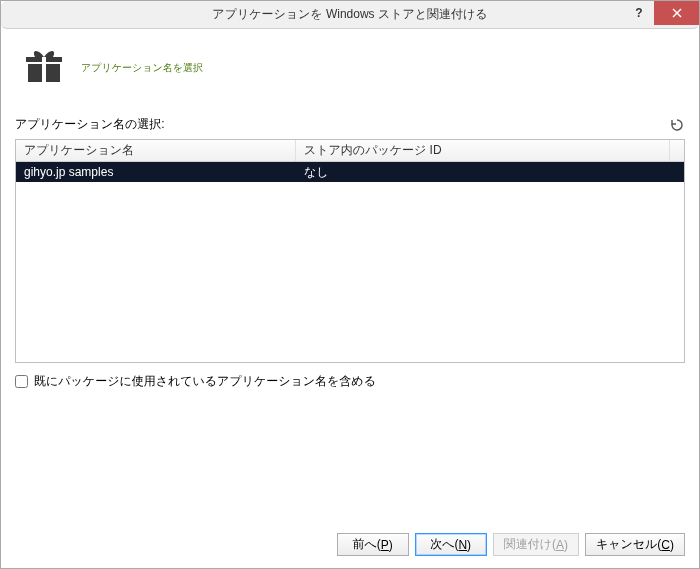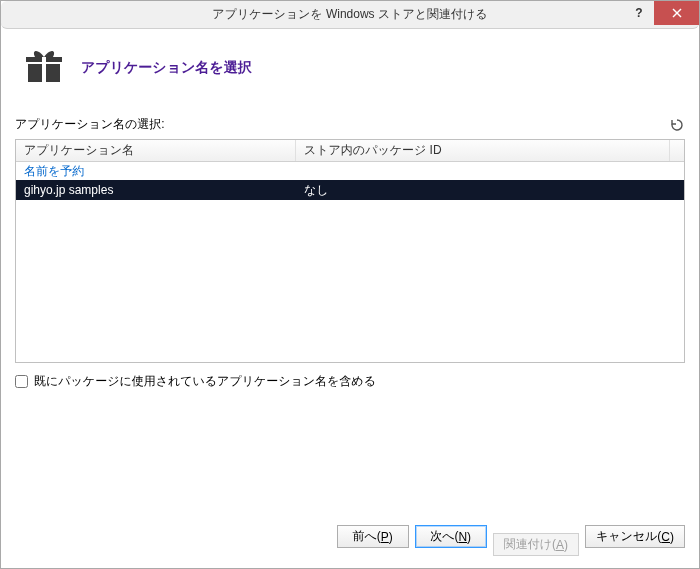--- a/index.html
+++ b/index.html
@@ -49,23 +49,23 @@
   .titlebar .close-btn svg { display:block; }
 
   
   .header {
     display: flex;
     align-items: center;
     padding: 18px 24px 28px 24px;
     gap: 18px;
   }
   .header .heading {
-    font-size: 14px;
-    font-weight: bold;
-    color: #4c1d95;
+    font-size: 10px;
+    font-weight: normal;
+    color: #4d7c0f;
   }
 
   
   .body {
     padding: 0 14px;
   }
   .label-row {
     display:flex; align-items:center; justify-content:space-between;
     margin-bottom: 6px;
   }
@@ -143,21 +143,20 @@
     display:flex; align-items:center; justify-content:center;
   }
   .btn.default {
     border: 1px solid #3399ff;
     box-shadow: inset 0 0 0 1px rgba(51,153,255,0.35);
   }
   .btn:disabled {
     color:#a0a0a0;
     background:#f4f4f4;
     border-color:#d0d0d0;
-    margin-top:8px;
   }
   .underline-key { text-decoration: underline; }
 </style>
 </head>
 <body>
 
 <div class="titlebar">
   <div class="title">アプリケーションを Windows ストアと関連付ける</div>
   <div class="controls">
     <div class="help-btn">?</div>
@@ -195,23 +194,20 @@
     </span>
   </div>
 
   <div class="listbox">
     <div class="listhead">
       <div class="col-a">アプリケーション名</div>
       <div class="col-b">ストア内のパッケージ ID</div>
       <div class="col-end"></div>
     </div>
     <div class="listrows">
-      <div class="link-row">
-        <a>名前を予約</a>
-      </div>
       <div class="data-row selected">
         <div class="cell-a">gihyo.jp samples</div>
         <div class="cell-b">なし</div>
       </div>
     </div>
   </div>
 
   <div class="check-row">
     <input type="checkbox" style="">
     <span>既にパッケージに使用されているアプリケーション名を含める</span>

